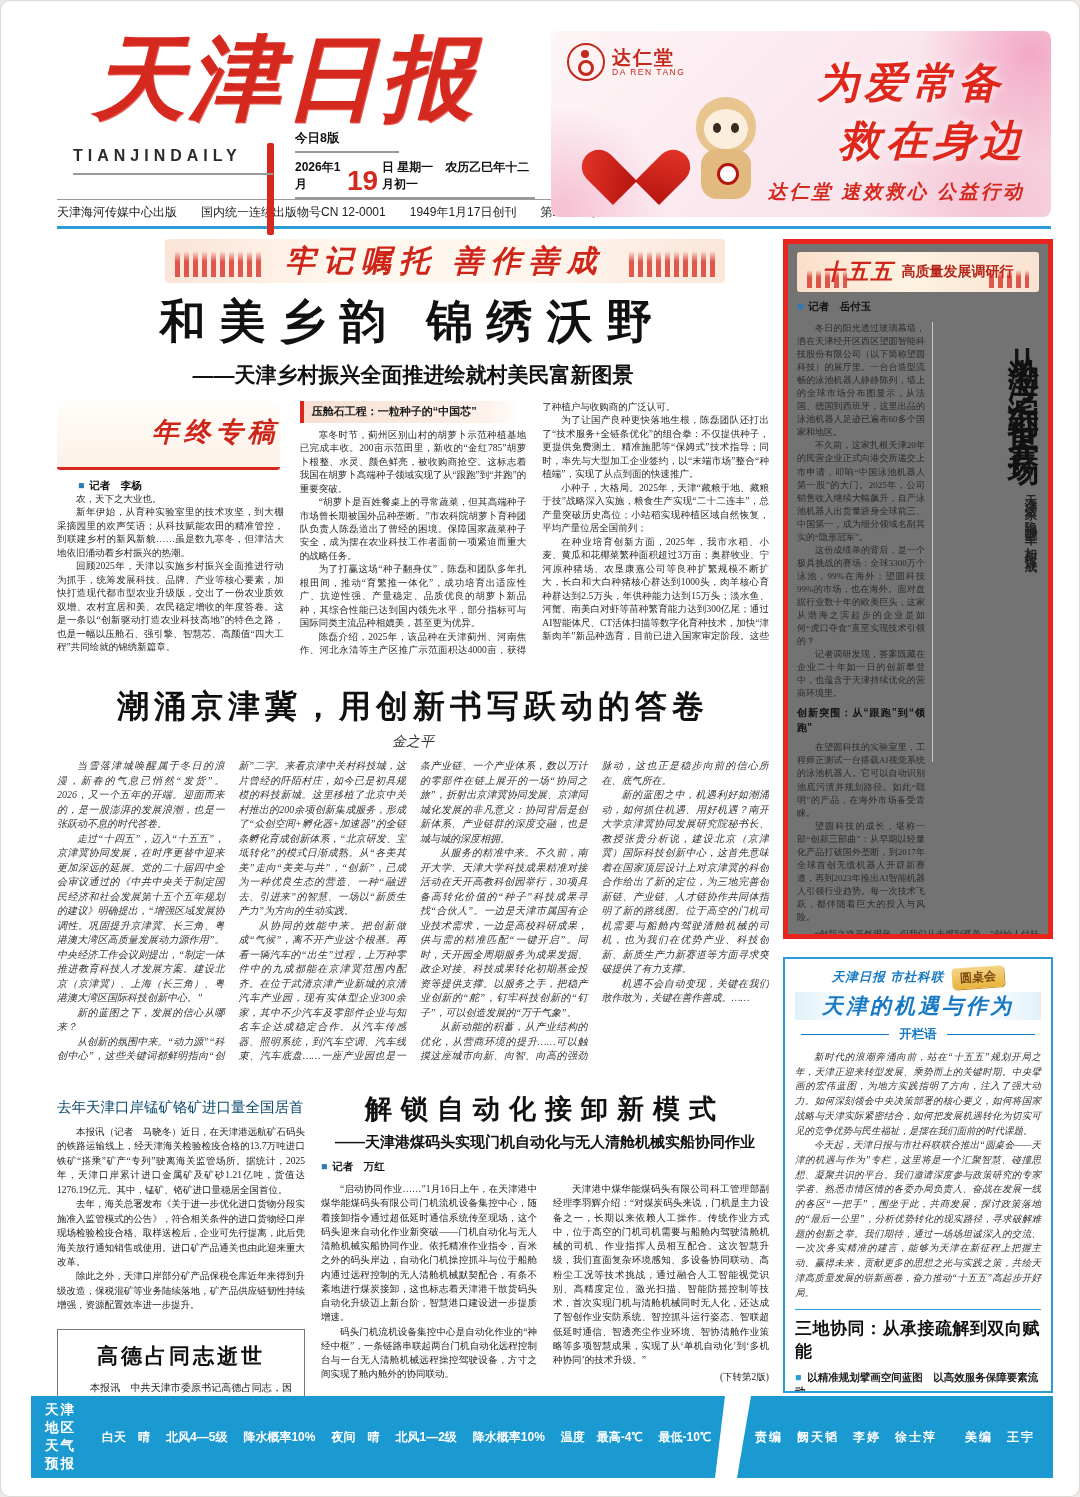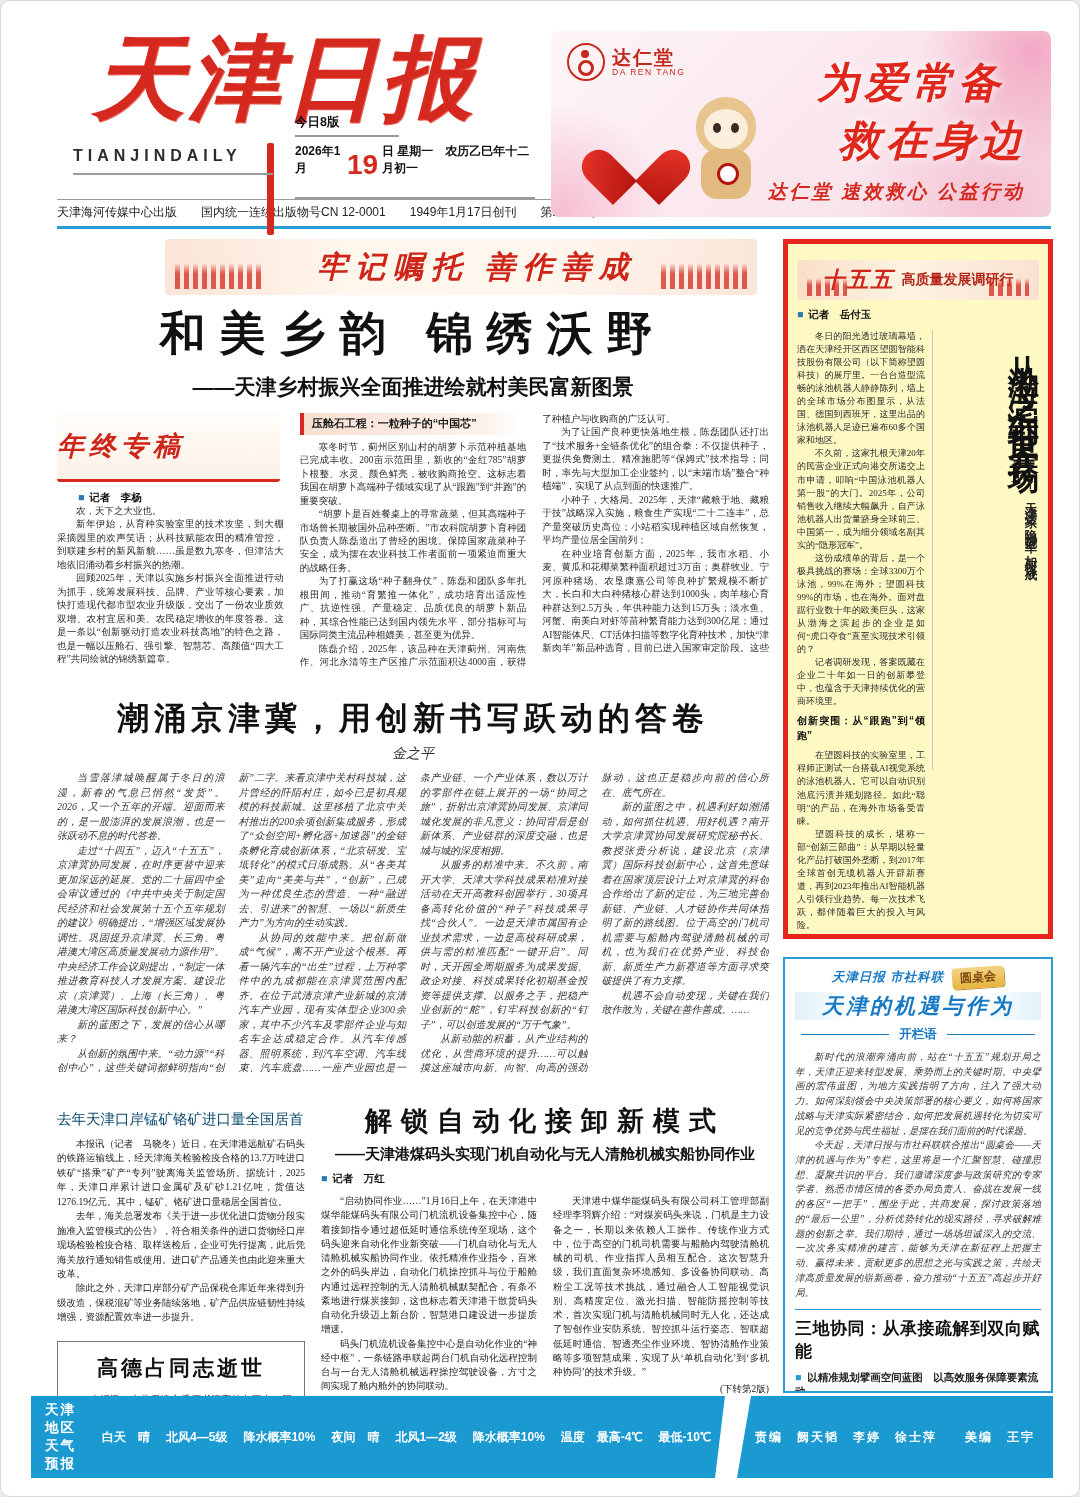--- a/index.html
+++ b/index.html
@@ -13,21 +13,21 @@
               font-style:italic;color:#d5281e;letter-spacing:4px;font-family:"Liberation Serif",serif;
               text-shadow:1px 1px 0 #e8655b;}
   .mast-stroke{position:absolute;left:210px;top:112px;width:7px;height:92px;background:#d5281e;border-radius:2px;}
   .latin-row{position:absolute;left:16px;bottom:26px;font-family:"Liberation Sans",sans-serif;
              font-weight:bold;font-size:16px;letter-spacing:5px;color:#2b2b2b;
              border-bottom:2px solid #9a9a9a;padding-bottom:8px;width:200px;}
   .date-block{position:absolute;left:238px;bottom:2px;width:240px;font-family:"Liberation Sans",sans-serif;}
   .edition{font-weight:bold;font-size:12.5px;color:#111;border-bottom:2px solid #9a9a9a;
            display:inline-block;padding:0 60px 4px 0;}
   .dateline{margin-top:6px;font-size:12px;font-weight:bold;color:#111;display:flex;align-items:flex-end;gap:4px;
-            border-bottom:2px solid #9a9a9a;padding-bottom:20px;}
+            border-bottom:2px solid #9a9a9a;padding-bottom:4px;}
   .big-day{color:#d5281e;font-size:28px;line-height:.85;font-family:"Liberation Sans",sans-serif;}
   
   .ad{margin-left:auto;width:500px;height:186px;border-radius:8px;position:relative;overflow:hidden;
       background:
         radial-gradient(circle at 96% 12%, rgba(238,120,165,.55), transparent 22%),
         radial-gradient(circle at 2% 96%, rgba(240,145,180,.5), transparent 20%),
         radial-gradient(circle at 88% 92%, rgba(244,160,185,.45), transparent 28%),
         linear-gradient(135deg,#fdf5f6,#fbe9ef 45%,#f5dde7);}
   .ad-logo-row{position:absolute;top:12px;left:16px;display:flex;gap:7px;align-items:center;}
   .ad-logo-circle{width:34px;height:34px;border:2.5px solid #c5281c;border-radius:50%;position:relative;}
@@ -54,38 +54,38 @@
   .ad-tag{position:absolute;right:26px;bottom:12px;color:#d5281e;font-size:19px;font-weight:bold;font-style:italic;
           letter-spacing:3px;font-family:"Liberation Serif",serif;}
   
   .publine{margin:2px 28px 0 56px;border-top:1px solid #9a9a9a;border-bottom:3px solid #2a9cd6;
            padding:4px 0 5px;font-size:12px;font-family:"Liberation Sans",sans-serif;color:#222;}
   
   .content{display:flex;gap:14px;margin:10px 28px 0 56px;}
   .main-col{width:712px;flex:none;}
   .rail{width:270px;flex:none;}
   
-  .slogan-banner{height:56px;margin:0 0 4px 108px;width:560px;border-radius:4px;position:relative;
+  .slogan-banner{height:44px;margin:0 0 4px 108px;width:560px;border-radius:4px;position:relative;
         display:flex;align-items:center;justify-content:center;
-        background:linear-gradient(90deg,#fbe4d8,#fff6ec 30%,#fff6ee 65%,#fbe6da);padding-left:32px;}
+        background:linear-gradient(90deg,#fbe4d8,#fff6ec 30%,#fff6ee 65%,#fbe6da);}
   .slogan-text{color:#cf2418;font-size:30px;font-weight:bold;font-style:italic;letter-spacing:8px;}
   .skyline{position:absolute;bottom:6px;height:26px;width:86px;opacity:.75;
         background:repeating-linear-gradient(90deg,#d5281e 0 5px,transparent 5px 9px);
         -webkit-mask-image:linear-gradient(0deg,#000 60%,transparent);mask-image:linear-gradient(0deg,#000 60%,transparent);}
   .skyline.l{left:10px;} .skyline.r{right:10px;}
   .lead-headline{font-size:46px;letter-spacing:14px;text-align:center;margin:8px 0 0;color:#111;
         font-family:"Liberation Sans",sans-serif;font-weight:bold;}
   .lead-subhead{font-size:21px;text-align:center;font-weight:bold;margin:8px 0 12px;color:#111;
         font-family:"Liberation Sans",sans-serif;}
   
   .lead-cols{column-count:3;column-gap:16px;height:268px;overflow:hidden;font-size:9.5px;line-height:1.42;
         text-align:justify;color:#2a2a2a;}
   .lead-cols p,.comm-cols p,.auto-cols p,.port-body p,.rb-text p,.rb-full p,.rt-body p{margin:0;text-indent:2em;}
-  .yearend-banner{height:66px;margin:0 4px 8px 0;position:relative;display:flex;align-items:center;justify-content:flex-start;
-        background:linear-gradient(180deg,#fffdfa,#fdf1e8);border-bottom:3px solid #d5281e;border-radius:3px;}
+  .yearend-banner{height:66px;margin:0 4px 8px 0;position:relative;display:flex;align-items:center;justify-content:flex-end;
+        background:linear-gradient(180deg,#fffdfa,#fdf1e8);border-bottom:3px solid #d5281e;border-radius:3px;font-family:Liberation Mono, monospace;}
   .yearend-text{color:#cf2418;font-size:27px;font-weight:bold;font-style:italic;letter-spacing:5px;}
   .byline{font-family:"Liberation Sans",sans-serif;font-size:10.5px;font-weight:bold;margin:2px 0 8px;color:#111;text-indent:0;}
   .byline::before{content:"■";color:#2a7ab5;margin-right:5px;}
   .news-subhead{background:linear-gradient(90deg,#f7dfd2,#fdf3ec 85%,transparent);border-left:4px solid #d5281e;
         border-radius:0 12px 12px 0;padding:3px 8px;font-weight:bold;font-size:11px;color:#1a1a1a;
         font-family:"Liberation Sans",sans-serif;margin:6px 4px 6px 0;text-indent:0 !important;}
   .jump{text-align:right;font-size:9.5px;margin-top:3px;color:#222;}
   
   .comm-headline{font-size:32px;text-align:center;letter-spacing:5px;margin:16px 0 2px;color:#111;
         font-family:"Liberation Sans",sans-serif;font-weight:bold;}
@@ -100,21 +100,21 @@
   .obituary{border:1.5px solid #777;margin-top:16px;padding:10px 12px;}
   .obit-headline{text-align:center;font-size:21px;letter-spacing:3px;font-family:"Liberation Sans",sans-serif;
         font-weight:bold;margin:2px 0 10px;color:#111;}
   .obit-body{font-size:10px;line-height:1.6;text-align:justify;margin:0;text-indent:2em;}
   .auto-col{flex:1;}
   .auto-headline{font-size:27px;text-align:center;letter-spacing:9px;font-family:"Liberation Sans",sans-serif;
         font-weight:bold;margin:2px 0 0;color:#111;}
   .auto-sub{font-size:15px;font-weight:bold;text-align:center;font-family:"Liberation Sans",sans-serif;margin:6px 0 8px;color:#111;}
   .auto-cols{column-count:2;column-gap:16px;height:232px;overflow:hidden;font-size:9.5px;line-height:1.5;text-align:justify;}
   
-  .red-box{border:5px solid #e8251d;padding:16px 9px;height:700px;box-sizing:border-box;overflow:hidden;background:#fef9c3;}
+  .red-box{border:5px solid #e8251d;padding:8px 9px;height:700px;box-sizing:border-box;overflow:hidden;background:#737373;}
   .wuwu-banner{position:relative;background:linear-gradient(90deg,#fadfca,#fdf3e2 45%,#fae2d2);height:40px;
         display:flex;align-items:center;justify-content:center;gap:7px;margin-bottom:8px;border-radius:3px;}
   .wuwu-num{color:#cf2418;font-size:22px;font-weight:bold;font-style:italic;letter-spacing:2px;}
   .wuwu-rest{color:#b3261a;font-size:14px;font-weight:bold;font-family:"Liberation Sans",sans-serif;}
   .wuwu-banner .skyline{height:18px;width:40px;bottom:4px;}
   .rb-flex{display:flex;gap:7px;}
   .rb-text{flex:1;font-size:9px;line-height:1.45;text-align:justify;color:#2a2a2a;}
   .rb-subhead{font-weight:bold;font-family:"Liberation Sans",sans-serif;font-size:10px;margin:6px 0;text-indent:0 !important;color:#111;}
   .vert-head{width:100px;flex:none;writing-mode:vertical-rl;height:440px;border-left:1px solid #c9c9c9;
         padding-left:6px;display:flex;gap:10px;}

